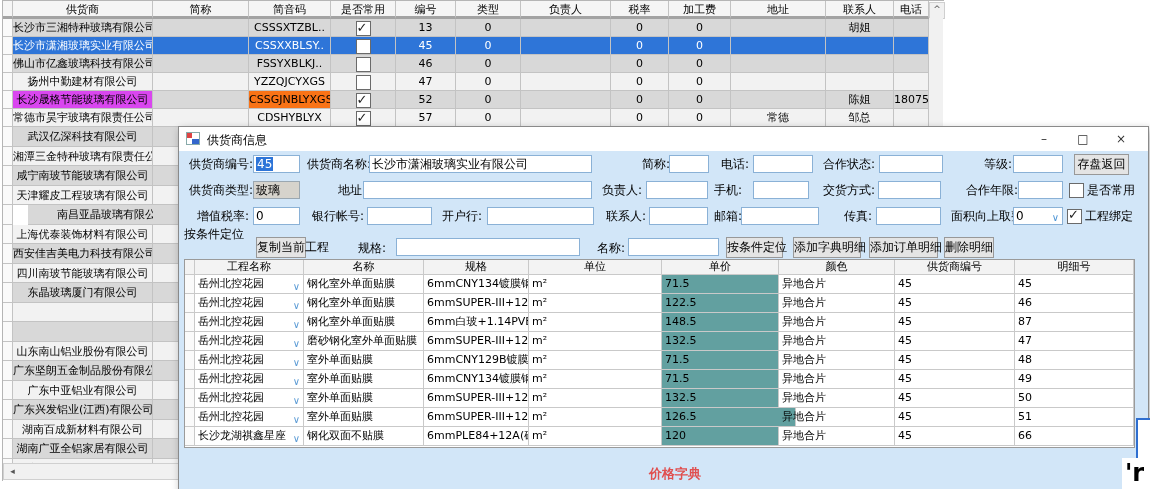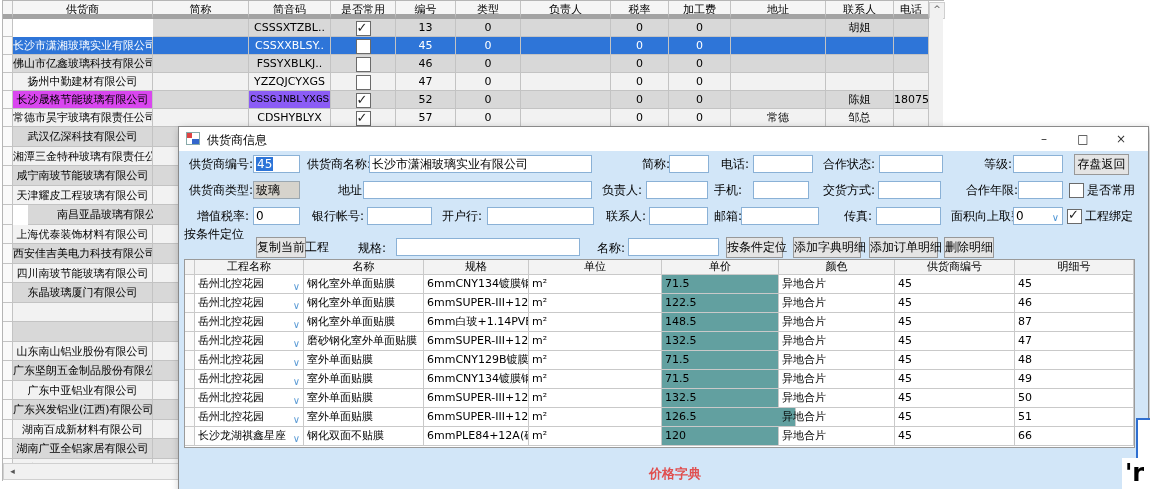--- a/index.html
+++ b/index.html
@@ -4,21 +4,21 @@
 <style>
   html,body{margin:0;padding:0;background:#fff;}
   .screen{position:relative;width:1150px;height:489px;background:#fff;overflow:hidden;
           font-family:"DejaVu Sans","Liberation Sans",sans-serif;font-size:11px;color:#000;}
 
   
   #bg-table{position:absolute;left:2px;top:0;width:941px;height:480px;border-left:1px solid #b5b5b5;border-top:1px solid #b5b5b5;}
   .bgr{position:absolute;left:0;width:940px;}
   .bgc{position:absolute;top:0;bottom:0;border-right:1px solid #c3c3c3;border-bottom:1px solid #c3c3c3;
        overflow:hidden;text-align:center;white-space:nowrap;box-sizing:border-box;}
-  .bgch{background:#f5f5f5;border-bottom:5px solid #a3a3a3;line-height:17px;}
+  .bgch{background:#f5f5f5;border-bottom:3px solid #a3a3a3;line-height:17px;}
   .rowhdr{background:#fafafa;}
   .cbx{display:inline-block;width:13px;height:13px;border:1px solid #6a6a6a;background:#fff;position:relative;margin-top:2px;}
   .cbx.on::after{content:"✓";position:absolute;left:0;top:-3px;font-size:13px;color:#222;}
   .vsbtn{position:absolute;left:926px;top:1px;width:14px;height:15px;background:#f1f1f1;border:1px solid #cfcfcf;
          text-align:center;line-height:13px;color:#555;font-size:9px;}
   .vsbtn::after{content:"^";}
   .vtrack{position:absolute;left:926px;top:17px;width:14px;height:445px;background:#f1f1f1;}
   .hscroll{position:absolute;left:0px;top:462px;width:926px;height:17px;background:#f1f1f1;border:1px solid #d0d0d0;z-index:2;box-sizing:border-box;}
   .hsbtn{position:absolute;left:1px;top:1px;width:15px;height:13px;background:#f1f1f1;text-align:center;line-height:13px;color:#555;font-size:9px;}
   .hsbtn::after{content:"◂";}
@@ -80,20 +80,21 @@
         <div class="bgc bgch" style="left: 608px; width: 58px;">税率</div>
         <div class="bgc bgch" style="left: 666px; width: 62px;">加工费</div>
         <div class="bgc bgch" style="left: 728px; width: 95px;">地址</div>
         <div class="bgc bgch" style="left: 823px; width: 68px;">联系人</div>
         <div class="bgc bgch" style="left: 891px; width: 35px;">电话</div>
       </div>
       <div class="vsbtn"></div>
       <div class="vtrack"></div>
       <div class="bgr" style="top: 18px; height: 18px;">
         <div class="bgc rowhdr" style="left: 0px; width: 10px; line-height: 17px;"></div>
+        <div class="bgc" style="left: 10px; width: 140px; line-height: 17px; background: rgb(216, 216, 216);">长沙市三湘特种玻璃有限公司</div>
         <div class="bgc" style="left: 150px; width: 96px; line-height: 17px; background: rgb(216, 216, 216);"></div>
         <div class="bgc" style="left: 246px; width: 82px; line-height: 17px; background: rgb(216, 216, 216);">CSSSXTZBL..</div>
         <div class="bgc" style="left: 328px; width: 65px; line-height: 17px; background: rgb(216, 216, 216);"><div class="cbx on"></div></div>
         <div class="bgc" style="left: 393px; width: 60px; line-height: 17px; background: rgb(216, 216, 216);">13</div>
         <div class="bgc" style="left: 453px; width: 65px; line-height: 17px; background: rgb(216, 216, 216);">0</div>
         <div class="bgc" style="left: 518px; width: 90px; line-height: 17px; background: rgb(216, 216, 216);"></div>
         <div class="bgc" style="left: 608px; width: 58px; line-height: 17px; background: rgb(216, 216, 216);">0</div>
         <div class="bgc" style="left: 666px; width: 62px; line-height: 17px; background: rgb(216, 216, 216);">0</div>
         <div class="bgc" style="left: 728px; width: 95px; line-height: 17px; background: rgb(216, 216, 216);"></div>
         <div class="bgc" style="left: 823px; width: 68px; line-height: 17px; background: rgb(216, 216, 216);">胡姐</div>
@@ -141,21 +142,21 @@
         <div class="bgc" style="left: 608px; width: 58px; line-height: 17px; background: rgb(242, 242, 242);">0</div>
         <div class="bgc" style="left: 666px; width: 62px; line-height: 17px; background: rgb(242, 242, 242);">0</div>
         <div class="bgc" style="left: 728px; width: 95px; line-height: 17px; background: rgb(242, 242, 242);"></div>
         <div class="bgc" style="left: 823px; width: 68px; line-height: 17px; background: rgb(242, 242, 242);"></div>
         <div class="bgc" style="left: 891px; width: 35px; line-height: 17px; background: rgb(242, 242, 242);"></div>
       </div>
       <div class="bgr" style="top: 90px; height: 18px;">
         <div class="bgc rowhdr" style="left: 0px; width: 10px; line-height: 17px;"></div>
         <div class="bgc" style="left: 10px; width: 140px; line-height: 17px; background: #d946ef;">长沙晟格节能玻璃有限公司</div>
         <div class="bgc" style="left: 150px; width: 96px; line-height: 17px; background: rgb(216, 216, 216);"></div>
-        <div class="bgc" style="left: 246px; width: 82px; line-height: 17px; background: #8b5cf6; font-family: Liberation Mono, monospace;">CSSGJNBLYXGS</div>
+        <div class="bgc" style="left: 246px; width: 82px; line-height: 17px; background: #f97316;">CSSGJNBLYXGS</div>
         <div class="bgc" style="left: 328px; width: 65px; line-height: 17px; background: rgb(216, 216, 216);"><div class="cbx on"></div></div>
         <div class="bgc" style="left: 393px; width: 60px; line-height: 17px; background: rgb(216, 216, 216);">52</div>
         <div class="bgc" style="left: 453px; width: 65px; line-height: 17px; background: rgb(216, 216, 216);">0</div>
         <div class="bgc" style="left: 518px; width: 90px; line-height: 17px; background: rgb(216, 216, 216);"></div>
         <div class="bgc" style="left: 608px; width: 58px; line-height: 17px; background: rgb(216, 216, 216);">0</div>
         <div class="bgc" style="left: 666px; width: 62px; line-height: 17px; background: rgb(216, 216, 216);">0</div>
         <div class="bgc" style="left: 728px; width: 95px; line-height: 17px; background: rgb(216, 216, 216);"></div>
         <div class="bgc" style="left: 823px; width: 68px; line-height: 17px; background: rgb(216, 216, 216);">陈姐</div>
         <div class="bgc" style="left: 891px; width: 35px; line-height: 17px; background: rgb(216, 216, 216);">180751</div>
       </div>

